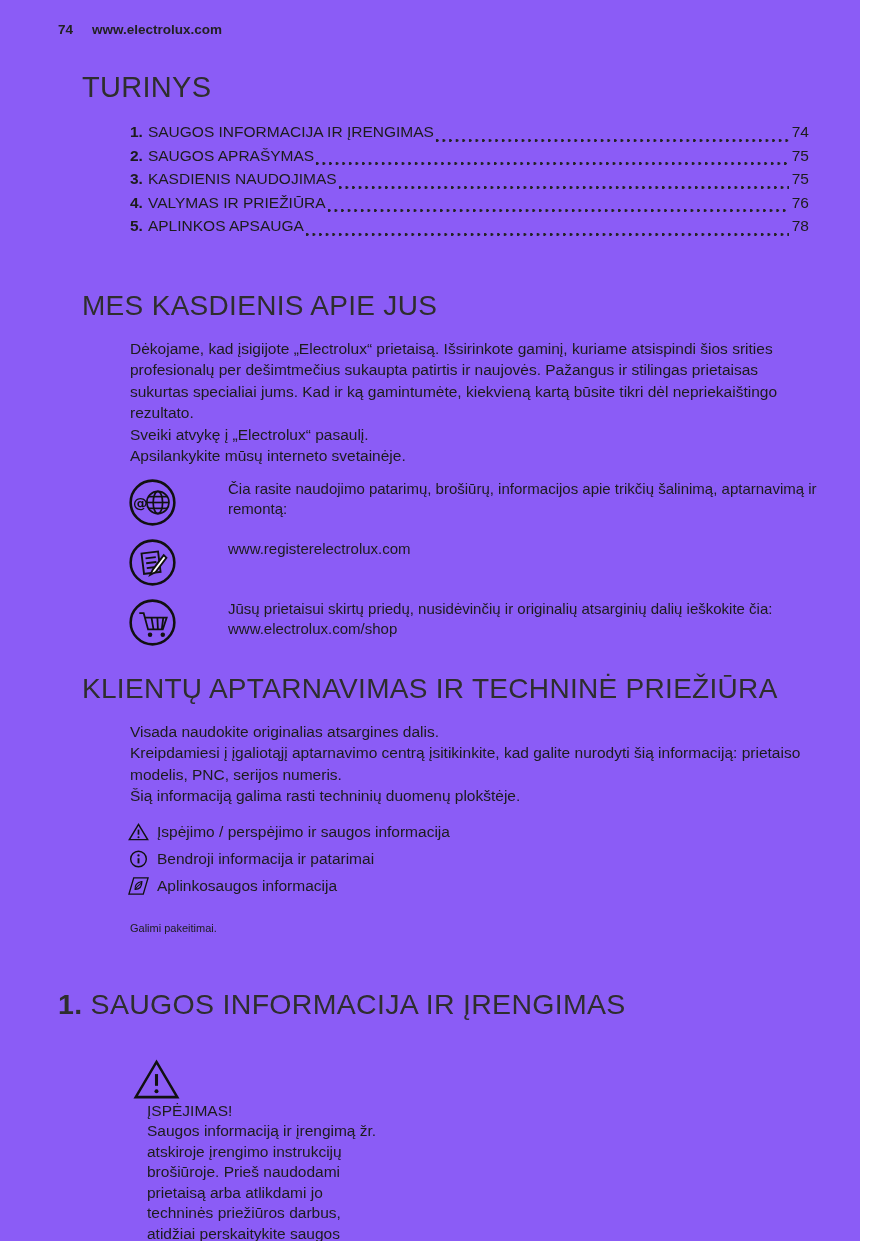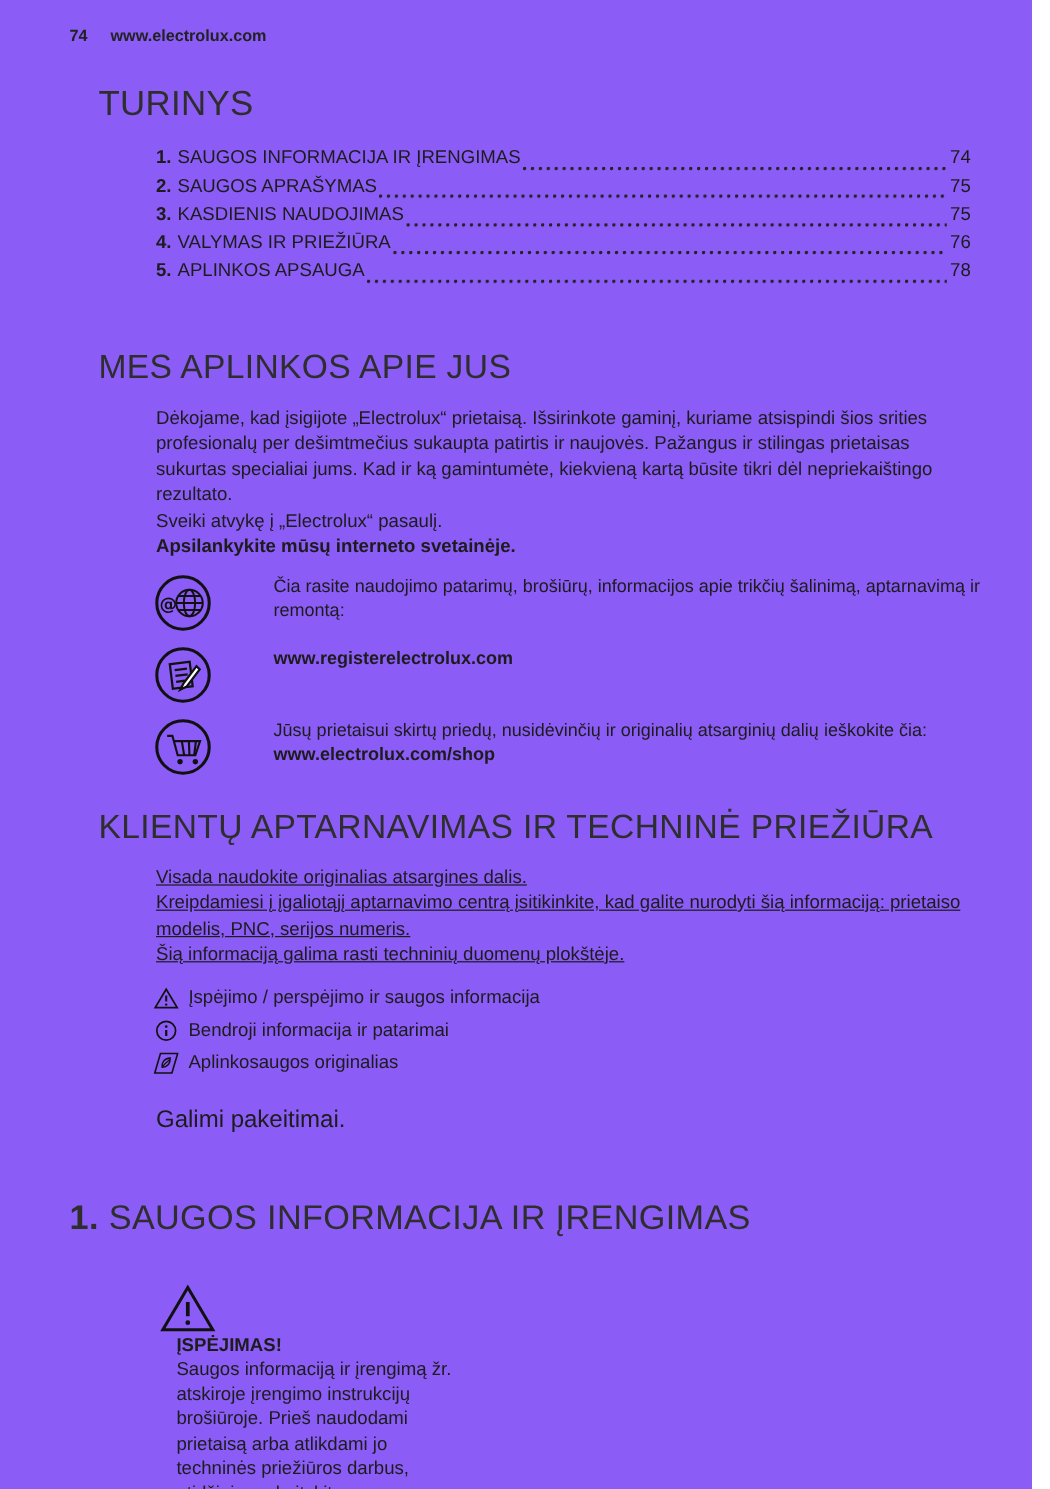--- a/index.html
+++ b/index.html
@@ -42,34 +42,34 @@
   .toc-label { white-space:nowrap; }
   .toc-leader {
     flex:1; height:17px; align-self:flex-end; margin:0 1px;
     background-image:radial-gradient(circle at 2.2px 13.5px,#222 1.25px,transparent 1.6px);
     background-size:6.6px 17px;
     background-repeat:repeat-x;
   }
   .toc-page { margin-left:2px; white-space:nowrap; }
   
   .body-block { margin-left:130px; width:690px; font-size:15.5px; line-height:21.5px; }
-  .bold { font-weight:bold; }
+  .bold { font-weight:normal; }
   
   .link-row { display:flex; margin-left:128px; margin-top:11px; }
   .link-icon { width:49px; height:49px; flex:none; }
   .link-icon svg { width:100%; height:100%; display:block; }
   .link-text { margin-left:51px; width:600px; font-size:15px; line-height:20.5px; padding-top:1px; }
   
-  .svc-block { margin-left:130px; width:690px; font-size:15.5px; line-height:21.5px;text-decoration:underline; }
+  .svc-block { margin-left:130px; width:690px; font-size:15.5px; line-height:21.5px; }
   
   .legend { margin-top:14px; }
   .legend-row { display:flex; align-items:flex-start; margin:6px 0 0 128px; font-size:15.5px; line-height:21px; }
   .legend-icon { width:21px; height:20px; flex:none; margin-right:8px; margin-top:1px; }
   .legend-icon svg { width:100%; height:100%; display:block; }
-  .note { margin:26px 0 0 130px; font-size:20px; }
+  .note { margin:26px 0 0 130px; font-size:11px; }
   
   .warn { display:flex; margin:34px 0 0 133px;flex-direction:column; }
   .warn-icon { width:47px; height:43px; flex:none; margin-top:3px; }
   .warn-icon svg { width:100%; height:100%; display:block; }
   .warn-text { margin-left:14px; width:238px; font-size:15.5px; line-height:20.5px; }
   
   .corner {
     position:absolute; right:0; bottom:0;
     width:17px; height:15px; background:#2c4a6e;
   }
@@ -111,21 +111,21 @@
       <span class="toc-page">76</span>
     </div>
     <div class="toc-row">
       <span class="toc-num">5.</span>
       <span class="toc-label">APLINKOS APSAUGA</span>
       <span class="toc-leader"></span>
       <span class="toc-page">78</span>
     </div>
   </div>
 
-  <div class="h-big sec-title">MES APLINKOS APIE JUS</div>
+  <div class="h-big sec-title">MES KASDIENIS APIE JUS</div>
   <div class="body-block">
     <div>Dėkojame, kad įsigijote „Electrolux“ prietaisą. Išsirinkote gaminį, kuriame atsispindi šios srities profesionalų per dešimtmečius sukaupta patirtis ir naujovės. Pažangus ir stilingas prietaisas sukurtas specialiai jums. Kad ir ką gamintumėte, kiekvieną kartą būsite tikri dėl nepriekaištingo rezultato.</div>
     <div>Sveiki atvykę į „Electrolux“ pasaulį.</div>
     <div class="bold">Apsilankykite mūsų interneto svetainėje.</div>
   </div>
 
   <div class="link-row">
     <span class="link-icon">
       <svg viewBox="0 0 50 50">
         <circle cx="25" cy="25" r="22.3" fill="none" stroke="#111" stroke-width="2.6"></circle>
@@ -213,21 +213,21 @@
       <span>Bendroji informacija ir patarimai</span>
     </div>
     <div class="legend-row">
       <span class="legend-icon">
         <svg viewBox="0 0 22 20">
           <path d="M6 1.5 H21 L16 18.5 H1 Z" fill="none" stroke="#111" stroke-width="1.4"></path>
           <path d="M14.5 5.5 C9 6 7 9.5 7.5 13.5 C12 13.5 14.5 10.5 14.5 5.5 Z" fill="none" stroke="#111" stroke-width="1.3"></path>
           <path d="M7.5 13.5 C9.5 10.5 12 8.5 14 7" fill="none" stroke="#111" stroke-width="1.1"></path>
         </svg>
       </span>
-      <span>Aplinkosaugos originalias</span>
+      <span>Aplinkosaugos informacija</span>
     </div>
   </div>
 
   <div class="note">Galimi pakeitimai.</div>
 
   <div class="h-big sec1-title"><span class="sec1-num">1.</span><span> SAUGOS INFORMACIJA IR ĮRENGIMAS</span></div>
 
   <div class="warn">
     <span class="warn-icon">
       <svg viewBox="0 0 52 46">

